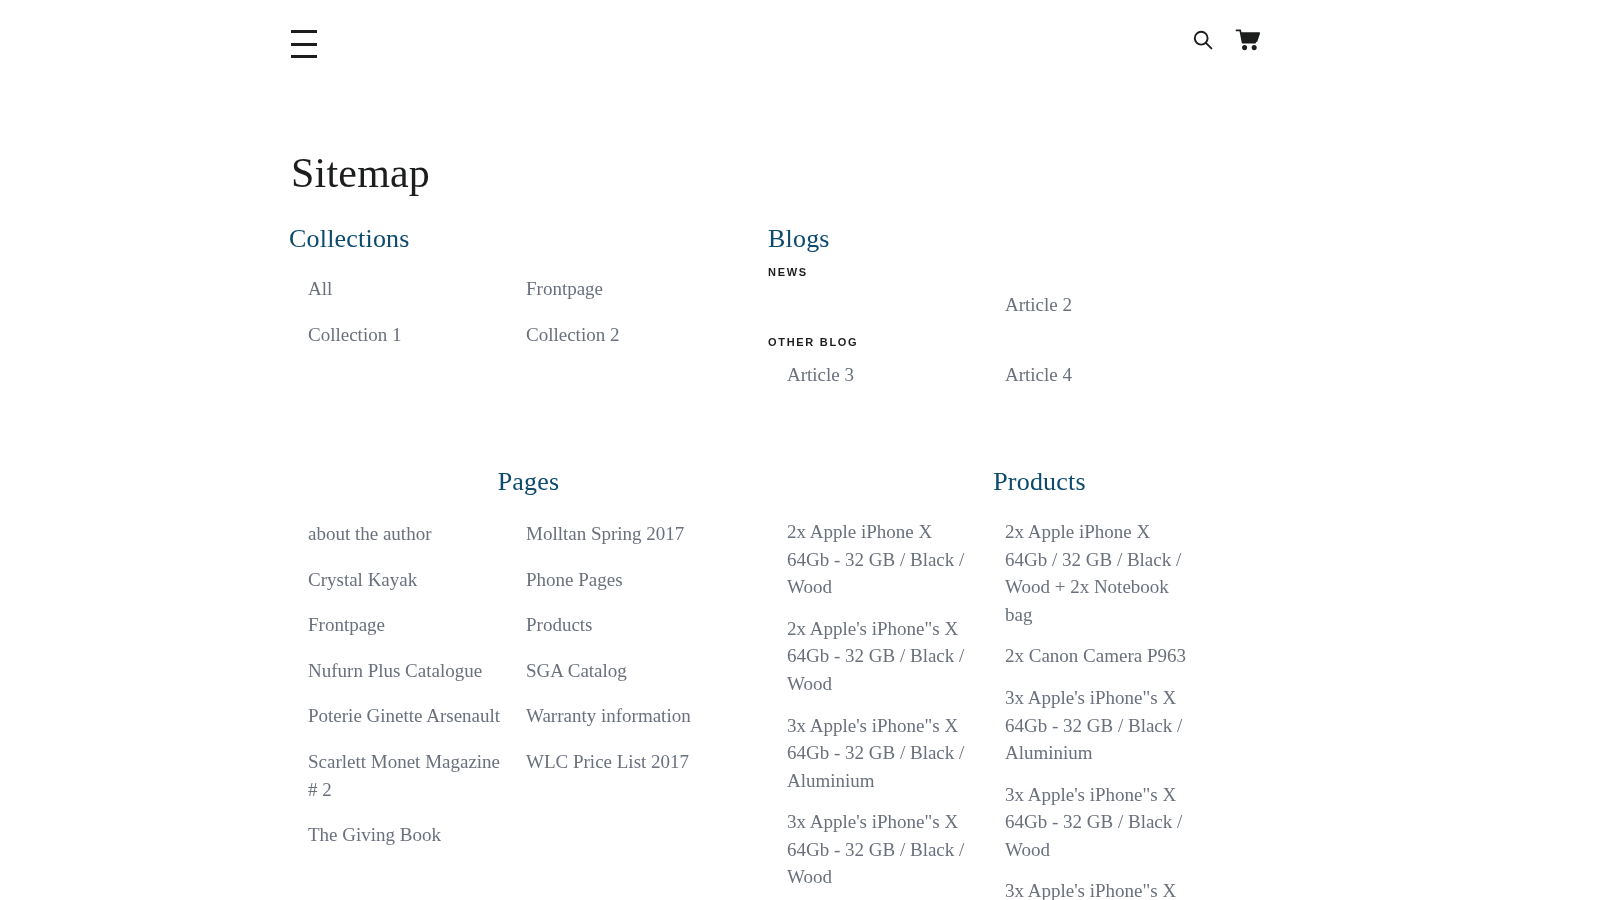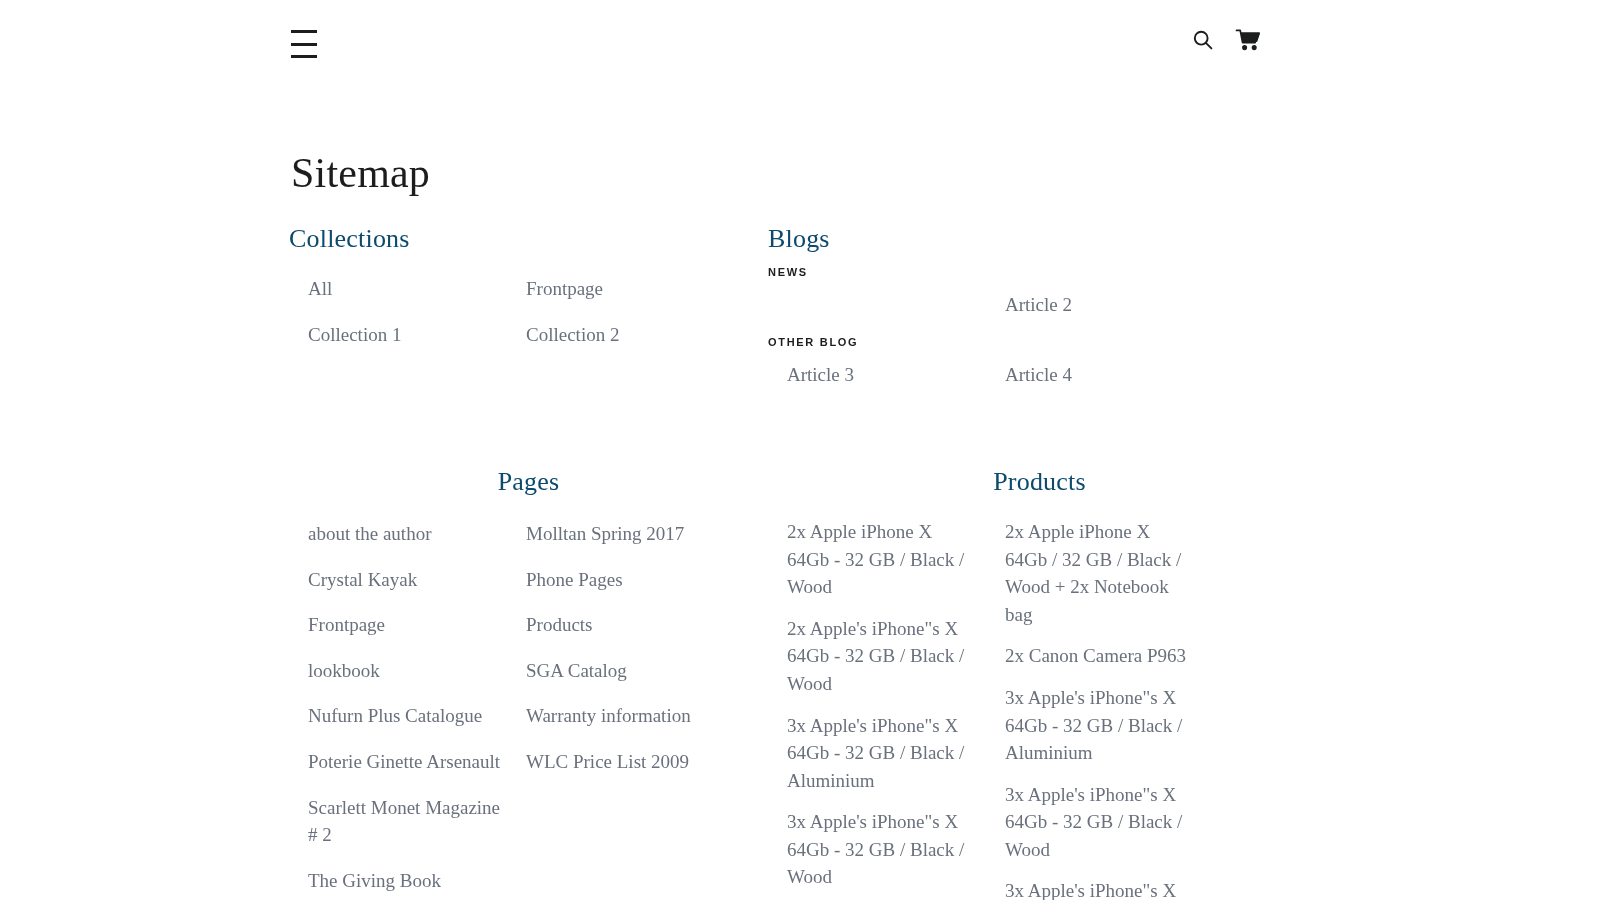--- a/index.html
+++ b/index.html
@@ -220,33 +220,32 @@
 
   <div class="sitemap-grid second">
 
     <section>
       <h2 class="block-title pages">Pages</h2>
       <div class="link-cols indent">
         <div class="col-left" id="pages-c1">
             <a class="sm-link" href="#">about the author</a>
             <a class="sm-link" href="#">Crystal Kayak</a>
             <a class="sm-link" href="#">Frontpage</a>
-            <a class="sm-link" href="#">lookbook</a>
             <a class="sm-link" href="#">Nufurn Plus Catalogue</a>
             <a class="sm-link" href="#">Poterie Ginette Arsenault</a>
             <a class="sm-link" href="#">Scarlett Monet Magazine # 2</a>
             <a class="sm-link" href="#">The Giving Book</a>
           </div>
         <div class="col-right" id="pages-c2">
             <a class="sm-link" href="#">Molltan Spring 2017</a>
             <a class="sm-link" href="#">Phone Pages</a>
             <a class="sm-link" href="#">Products</a>
             <a class="sm-link" href="#">SGA Catalog</a>
             <a class="sm-link" href="#">Warranty information</a>
-            <a class="sm-link" href="#">WLC Price List 2009</a>
+            <a class="sm-link" href="#">WLC Price List 2017</a>
           </div>
       </div>
     </section>
 
     <section>
       <h2 class="block-title products">Products</h2>
       <div class="link-cols indent">
         <div class="col-left" id="products-c1">
             <a class="sm-link product-link" href="#">2x Apple iPhone X 64Gb - 32 GB / Black / Wood</a>
             <a class="sm-link product-link" href="#">2x Apple's iPhone"s X 64Gb - 32 GB / Black / Wood</a>

